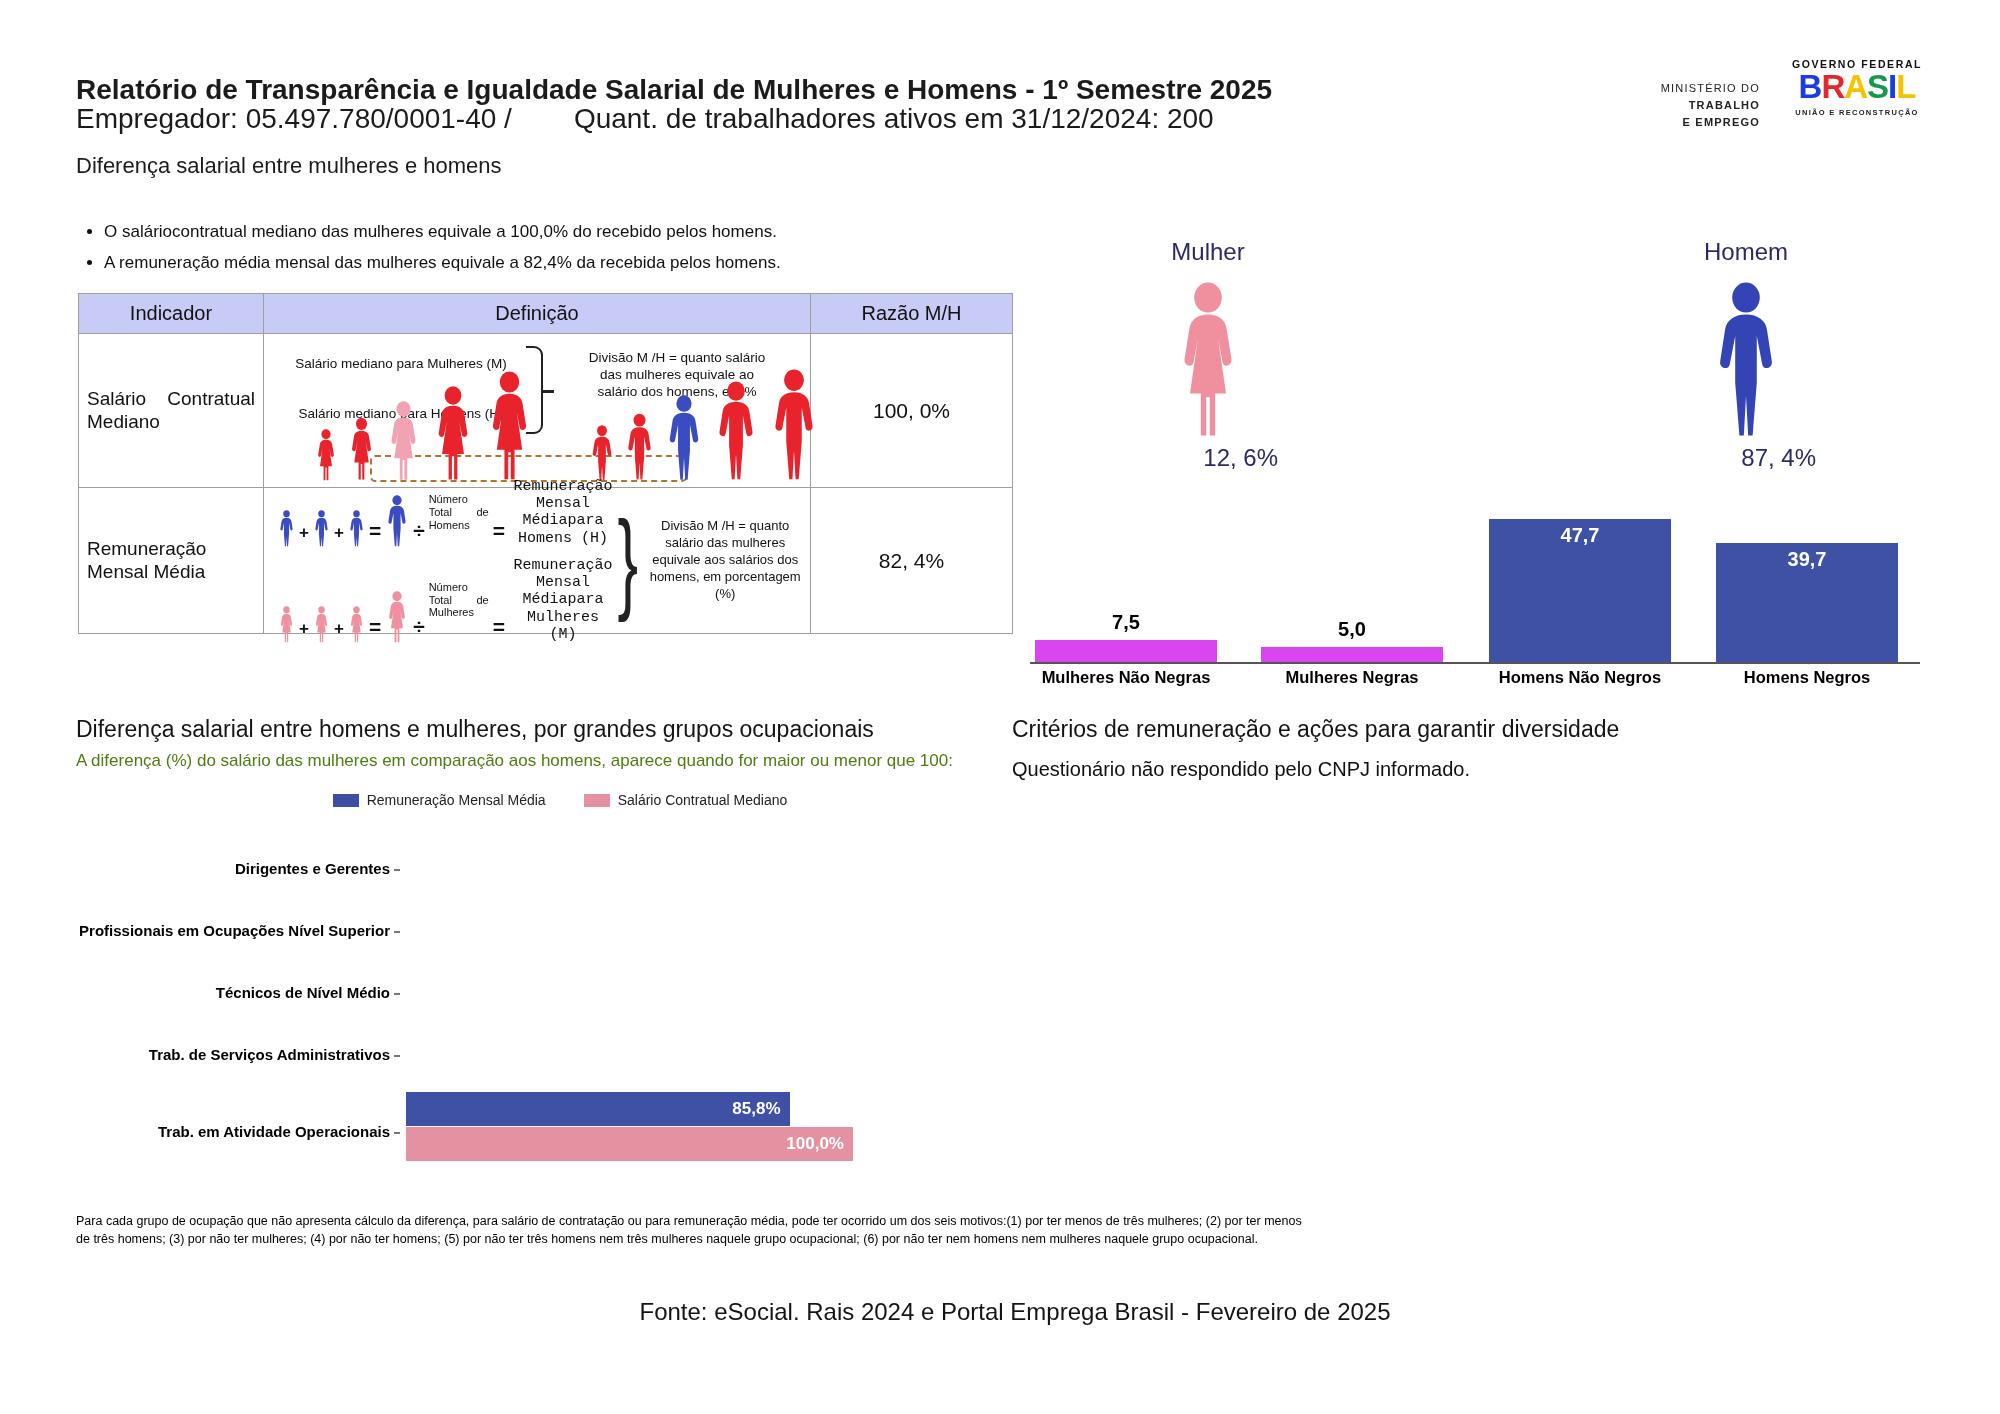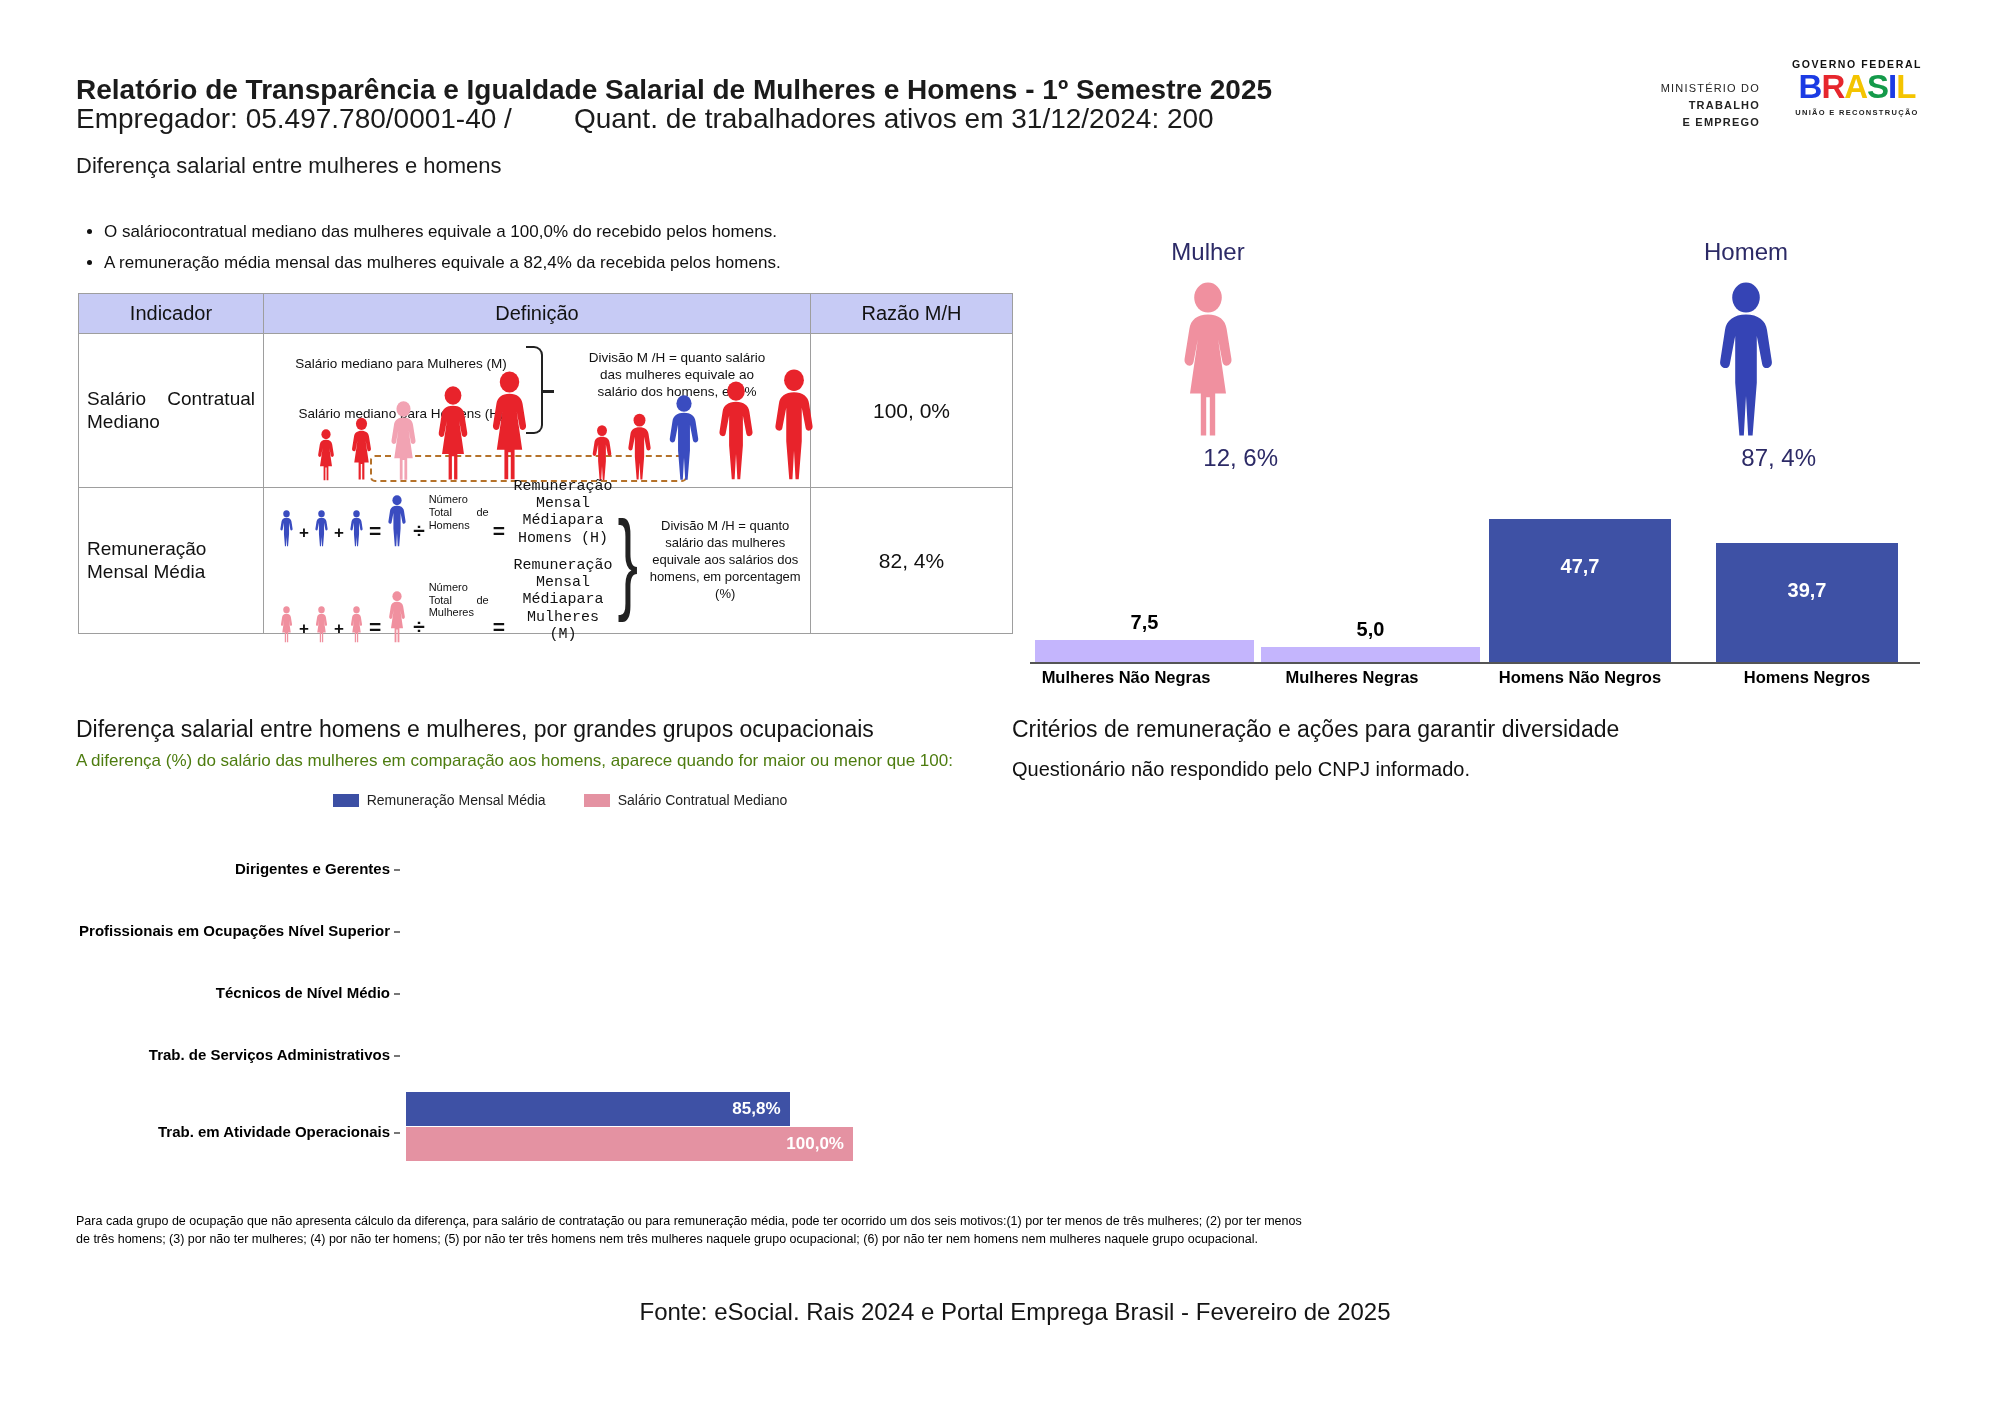--- a/index.html
+++ b/index.html
@@ -66,26 +66,26 @@
   .def2-note{width:172px;font-size:13px;text-align:center;line-height:1.3;margin-left:2px;}
 
   
   .comp-title{position:absolute;left:1012px;top:188px;font-size:23px;color:#141414;}
   .navy{color:#2C2A66;}
   .sex-label{position:absolute;width:140px;text-align:center;font-size:24px;}
   .pct-label{position:absolute;width:140px;text-align:right;font-size:24px;}
   .bigfig{position:absolute;}
   .vchart{position:absolute;left:1030px;top:508px;width:890px;height:154px;border-bottom:2px solid #555;}
   .vbar{position:absolute;bottom:0;width:182px;}
-  .vbar.pinkbar{background:#c4b5fd;padding-left:37px;}
+  .vbar.pinkbar{background:#d946ef;}
   .vbar.bluebar{background:#3E51A5;}
   .vlab-above{position:absolute;bottom:calc(100% + 6px);left:0;width:100%;text-align:center;
               font-weight:bold;font-size:20px;color:#000;}
   .vlab-inside{position:absolute;top:5px;left:0;width:100%;text-align:center;
-               font-weight:bold;font-size:20px;color:#fff;margin-top:31px;}
+               font-weight:bold;font-size:20px;color:#fff;}
   .vcats{position:absolute;left:1030px;top:668px;width:890px;height:24px;}
   .vcat{position:absolute;width:182px;text-align:center;font-weight:bold;font-size:16.5px;color:#000;}
 
   
   .occ-title{position:absolute;left:76px;top:716px;font-size:23px;color:#141414;}
   .occ-sub{position:absolute;left:76px;top:751px;font-size:17px;color:#4d7c0f;}
   .legend{position:absolute;left:280px;top:792px;width:560px;display:flex;justify-content:center;gap:38px;
           font-size:14px;color:#222;align-items:center;}
   .leg-item{display:flex;align-items:center;gap:8px;}
   .swatch{width:26px;height:13px;display:inline-block;}

